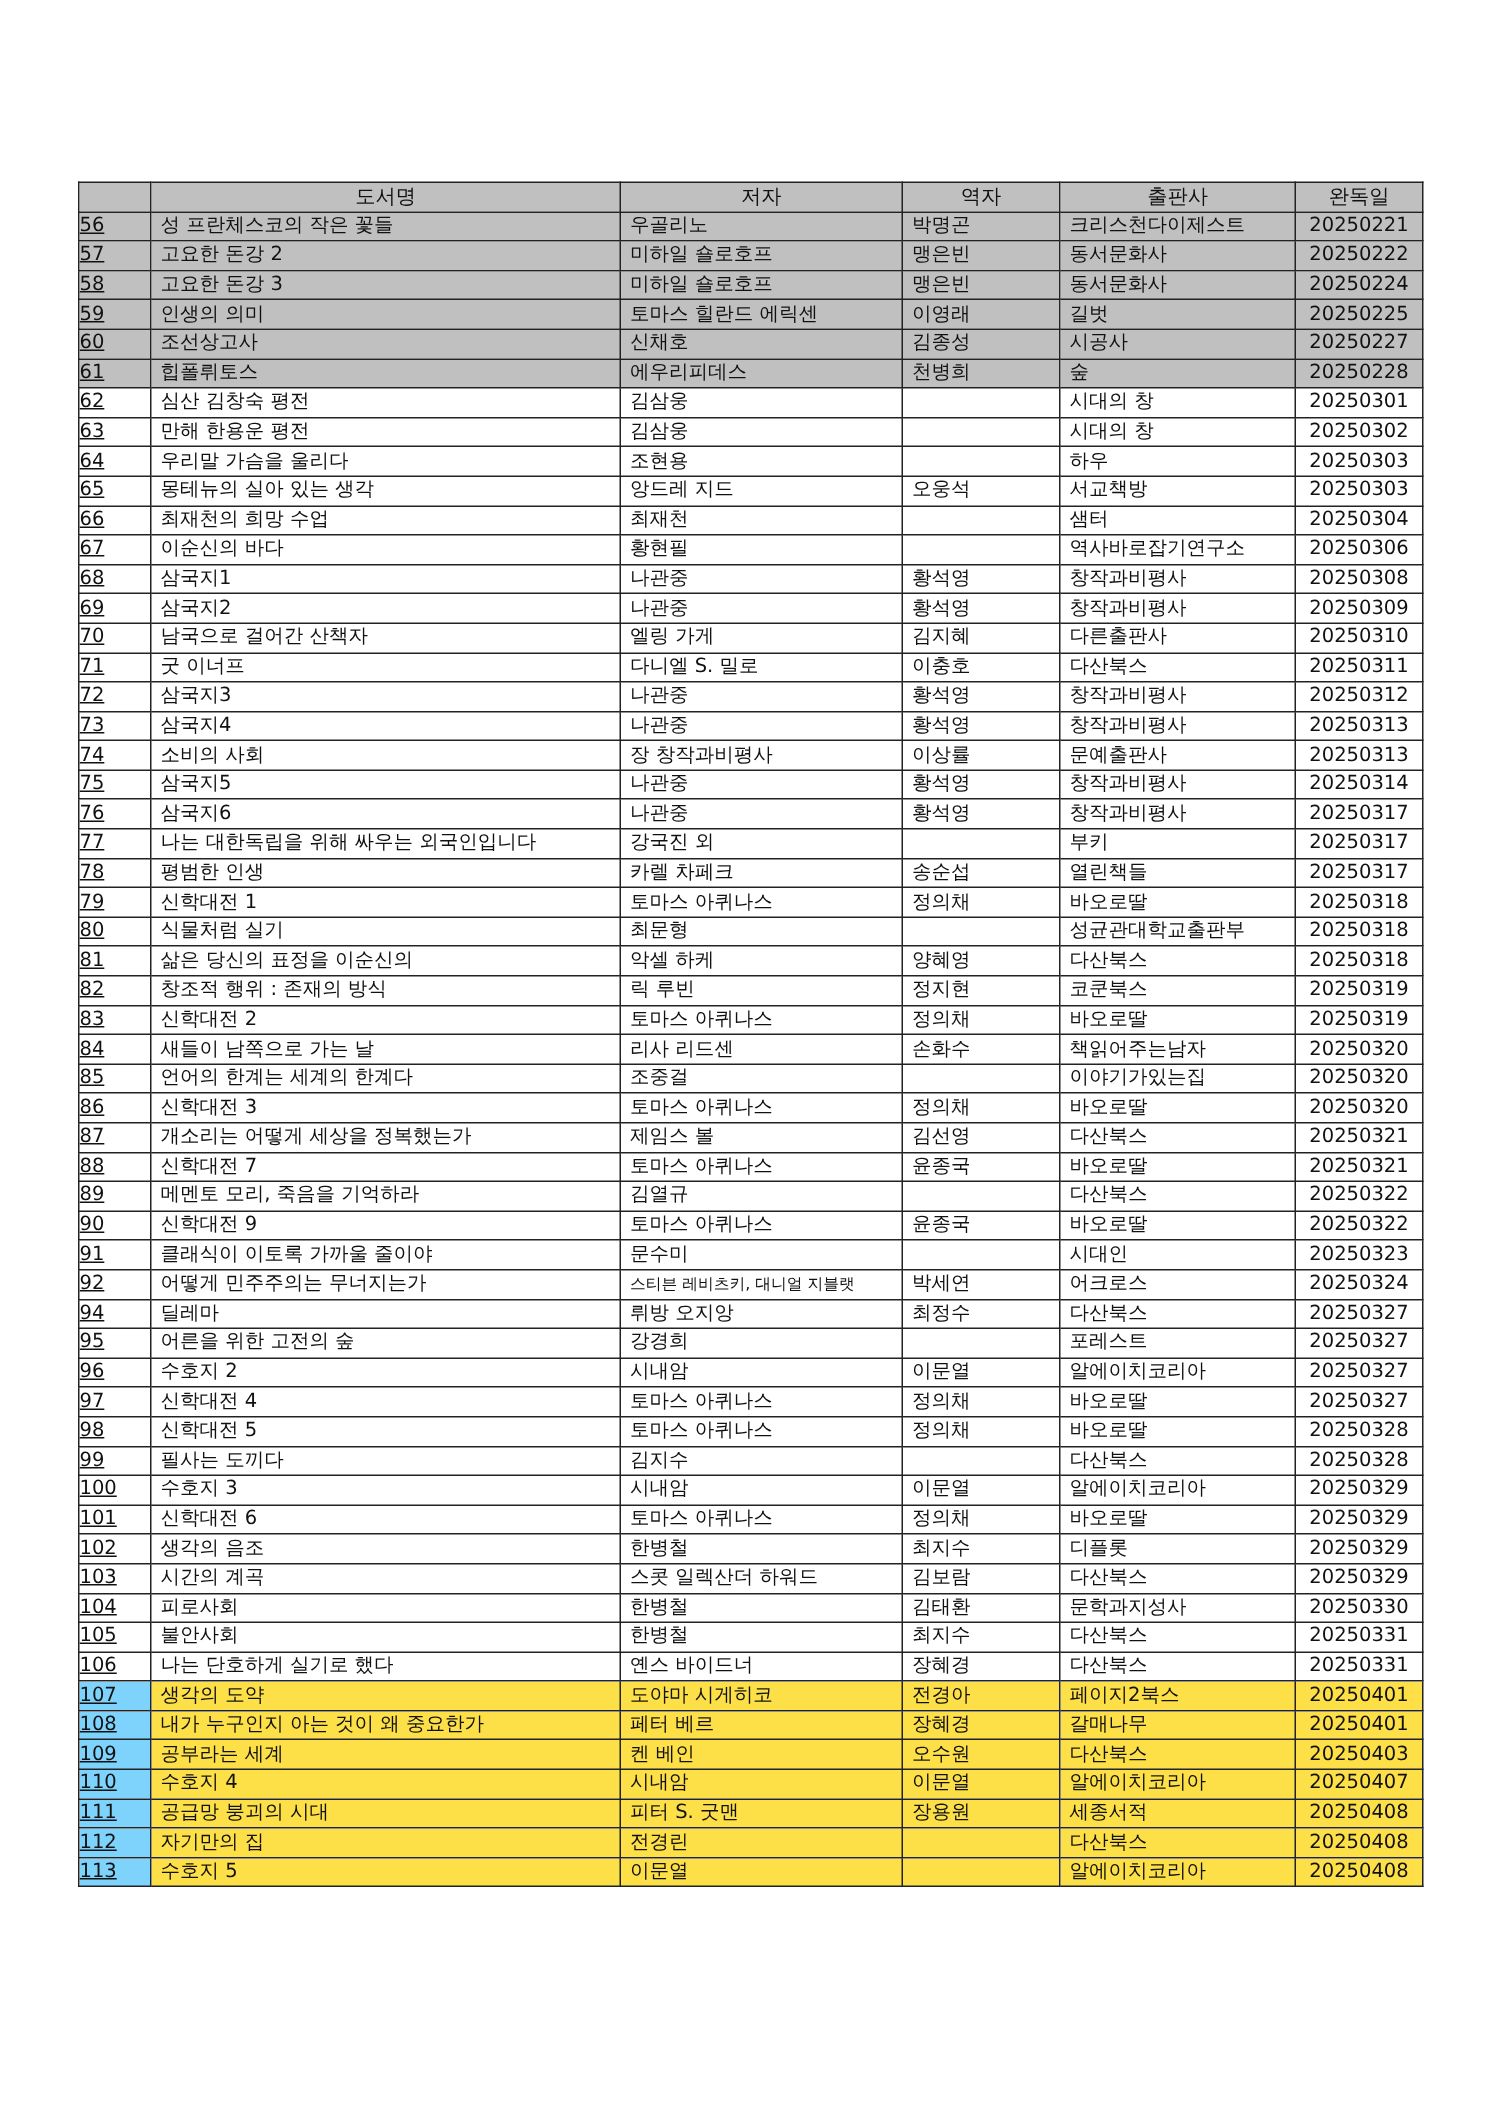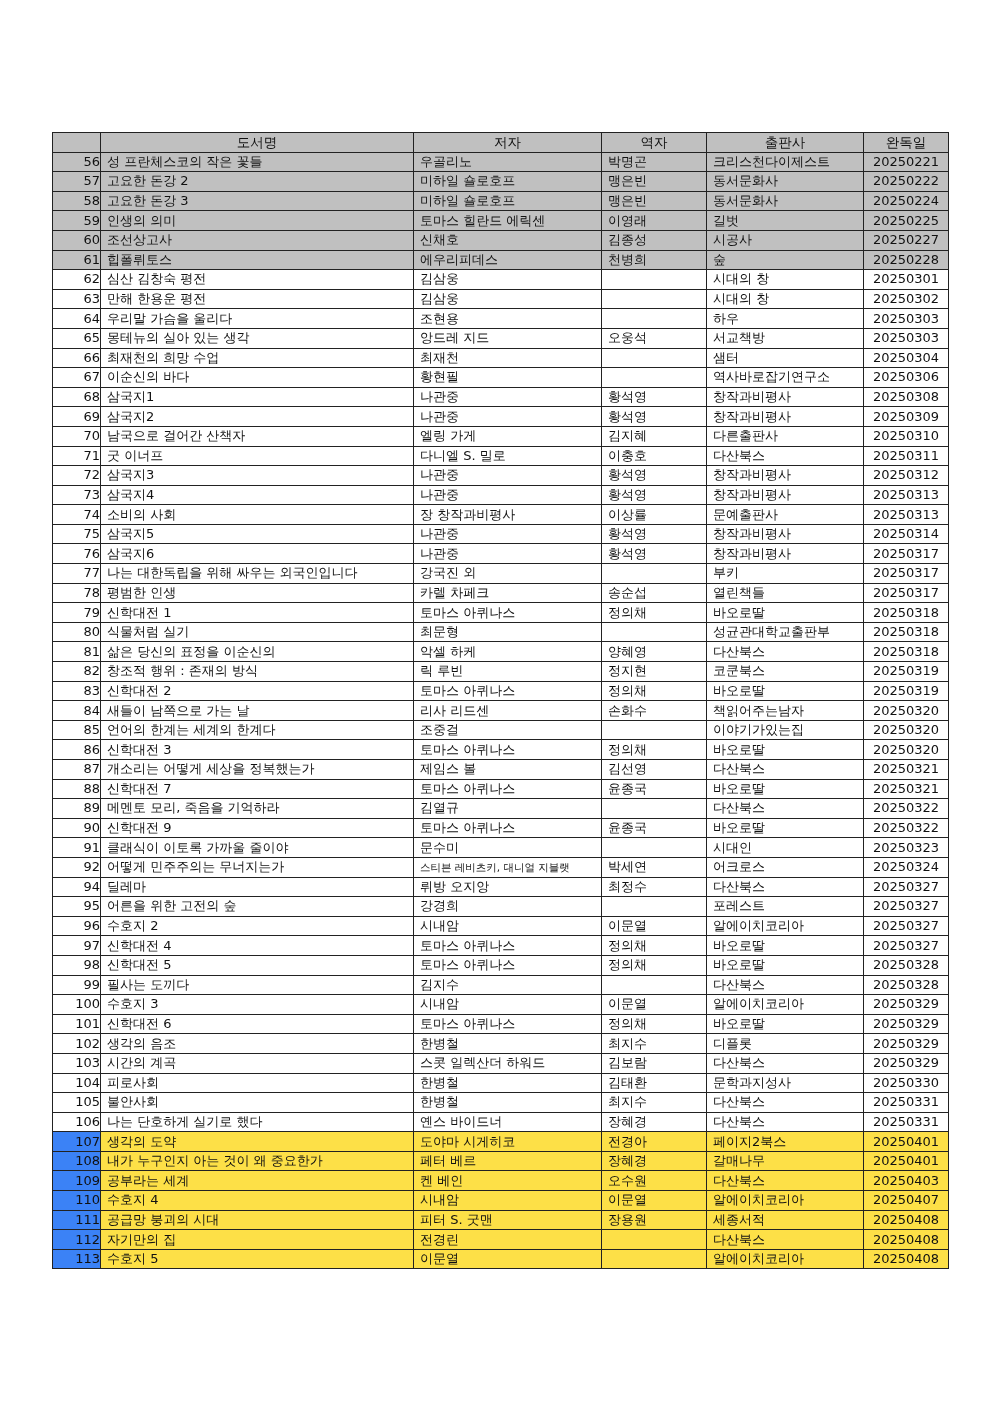--- a/index.html
+++ b/index.html
@@ -1,29 +1,29 @@
 <!DOCTYPE html>
 <html><head>
 <meta charset="utf-8">
 <style>
   html, body { margin: 0; padding: 0; background: #ffffff; }
   body { width: 992px; height: 1403px; position: relative; overflow: hidden;
          font-family: "DejaVu Sans", "Liberation Sans", sans-serif; color: #111; }
-  .sheet { position: absolute; left: 52px; top: 132px; width: 896px; }
+  .sheet { position: absolute; left: 52px; top: 121px; width: 896px; }
   table { border-collapse: collapse; table-layout: fixed; width: 896px; }
   th, td { border: 1px solid #222; height: 18.6px; padding: 0; font-size: 13px;
            line-height: 18px; white-space: nowrap; overflow: hidden; }
   th { background: #c0c0c0; font-weight: normal; text-align: center; font-size: 13.5px; }
   td { padding-left: 6px; }
-  td.num { text-align: right; padding-left: 0; }
+  td.num { text-align: left; padding-left: 0; text-decoration: underline; }
   td.date { text-align: center; padding-left: 0; margin-top: 44px; }
   td.small { font-size: 10.5px; }
   tr.shaded td { background: #c0c0c0; }
   tr.shaded2 td { background: #fde047; }
-  tr.shaded2 td.num { background: #3b82f6; }
+  tr.shaded2 td.num { background: #7dd3fc; }
   col.c-no { width: 48px; } col.c-title { width: 313px; } col.c-author { width: 188px; }
   col.c-trans { width: 105px; } col.c-pub { width: 157px; } col.c-date { width: 85px; }
 </style>
 </head>
 <body>
 
 <div class="sheet">
   <table>
     <colgroup>
       <col class="c-no">

